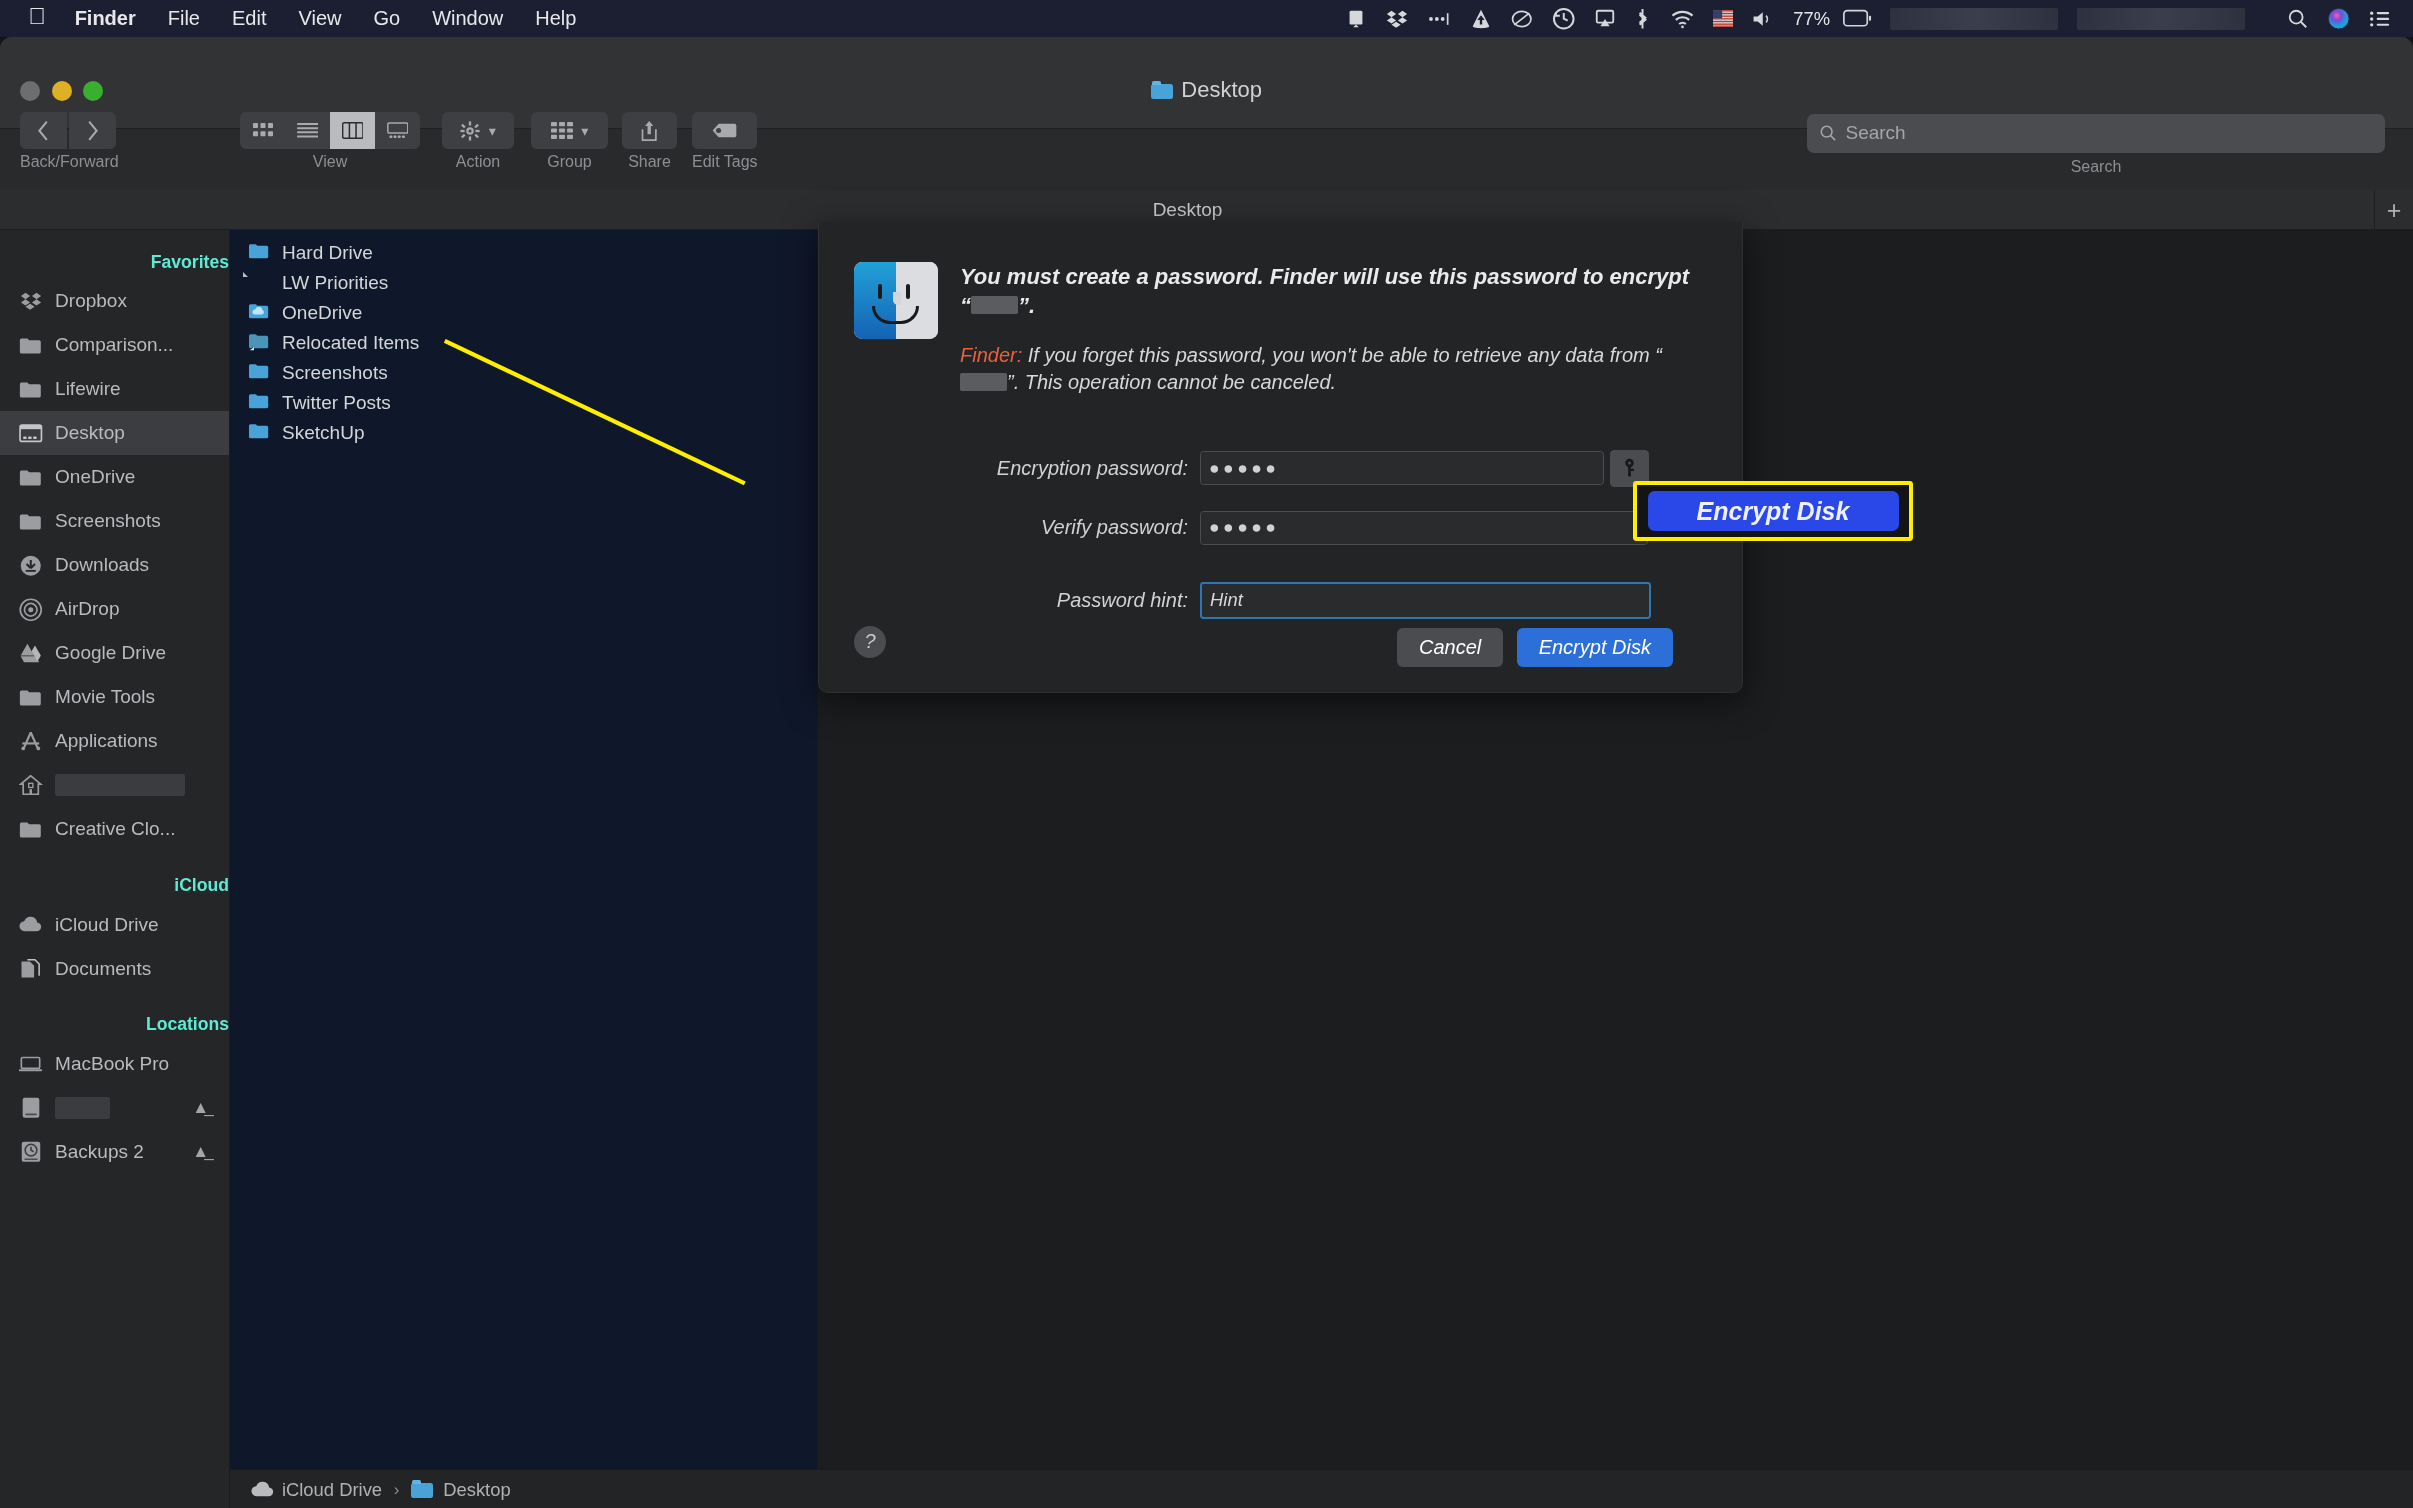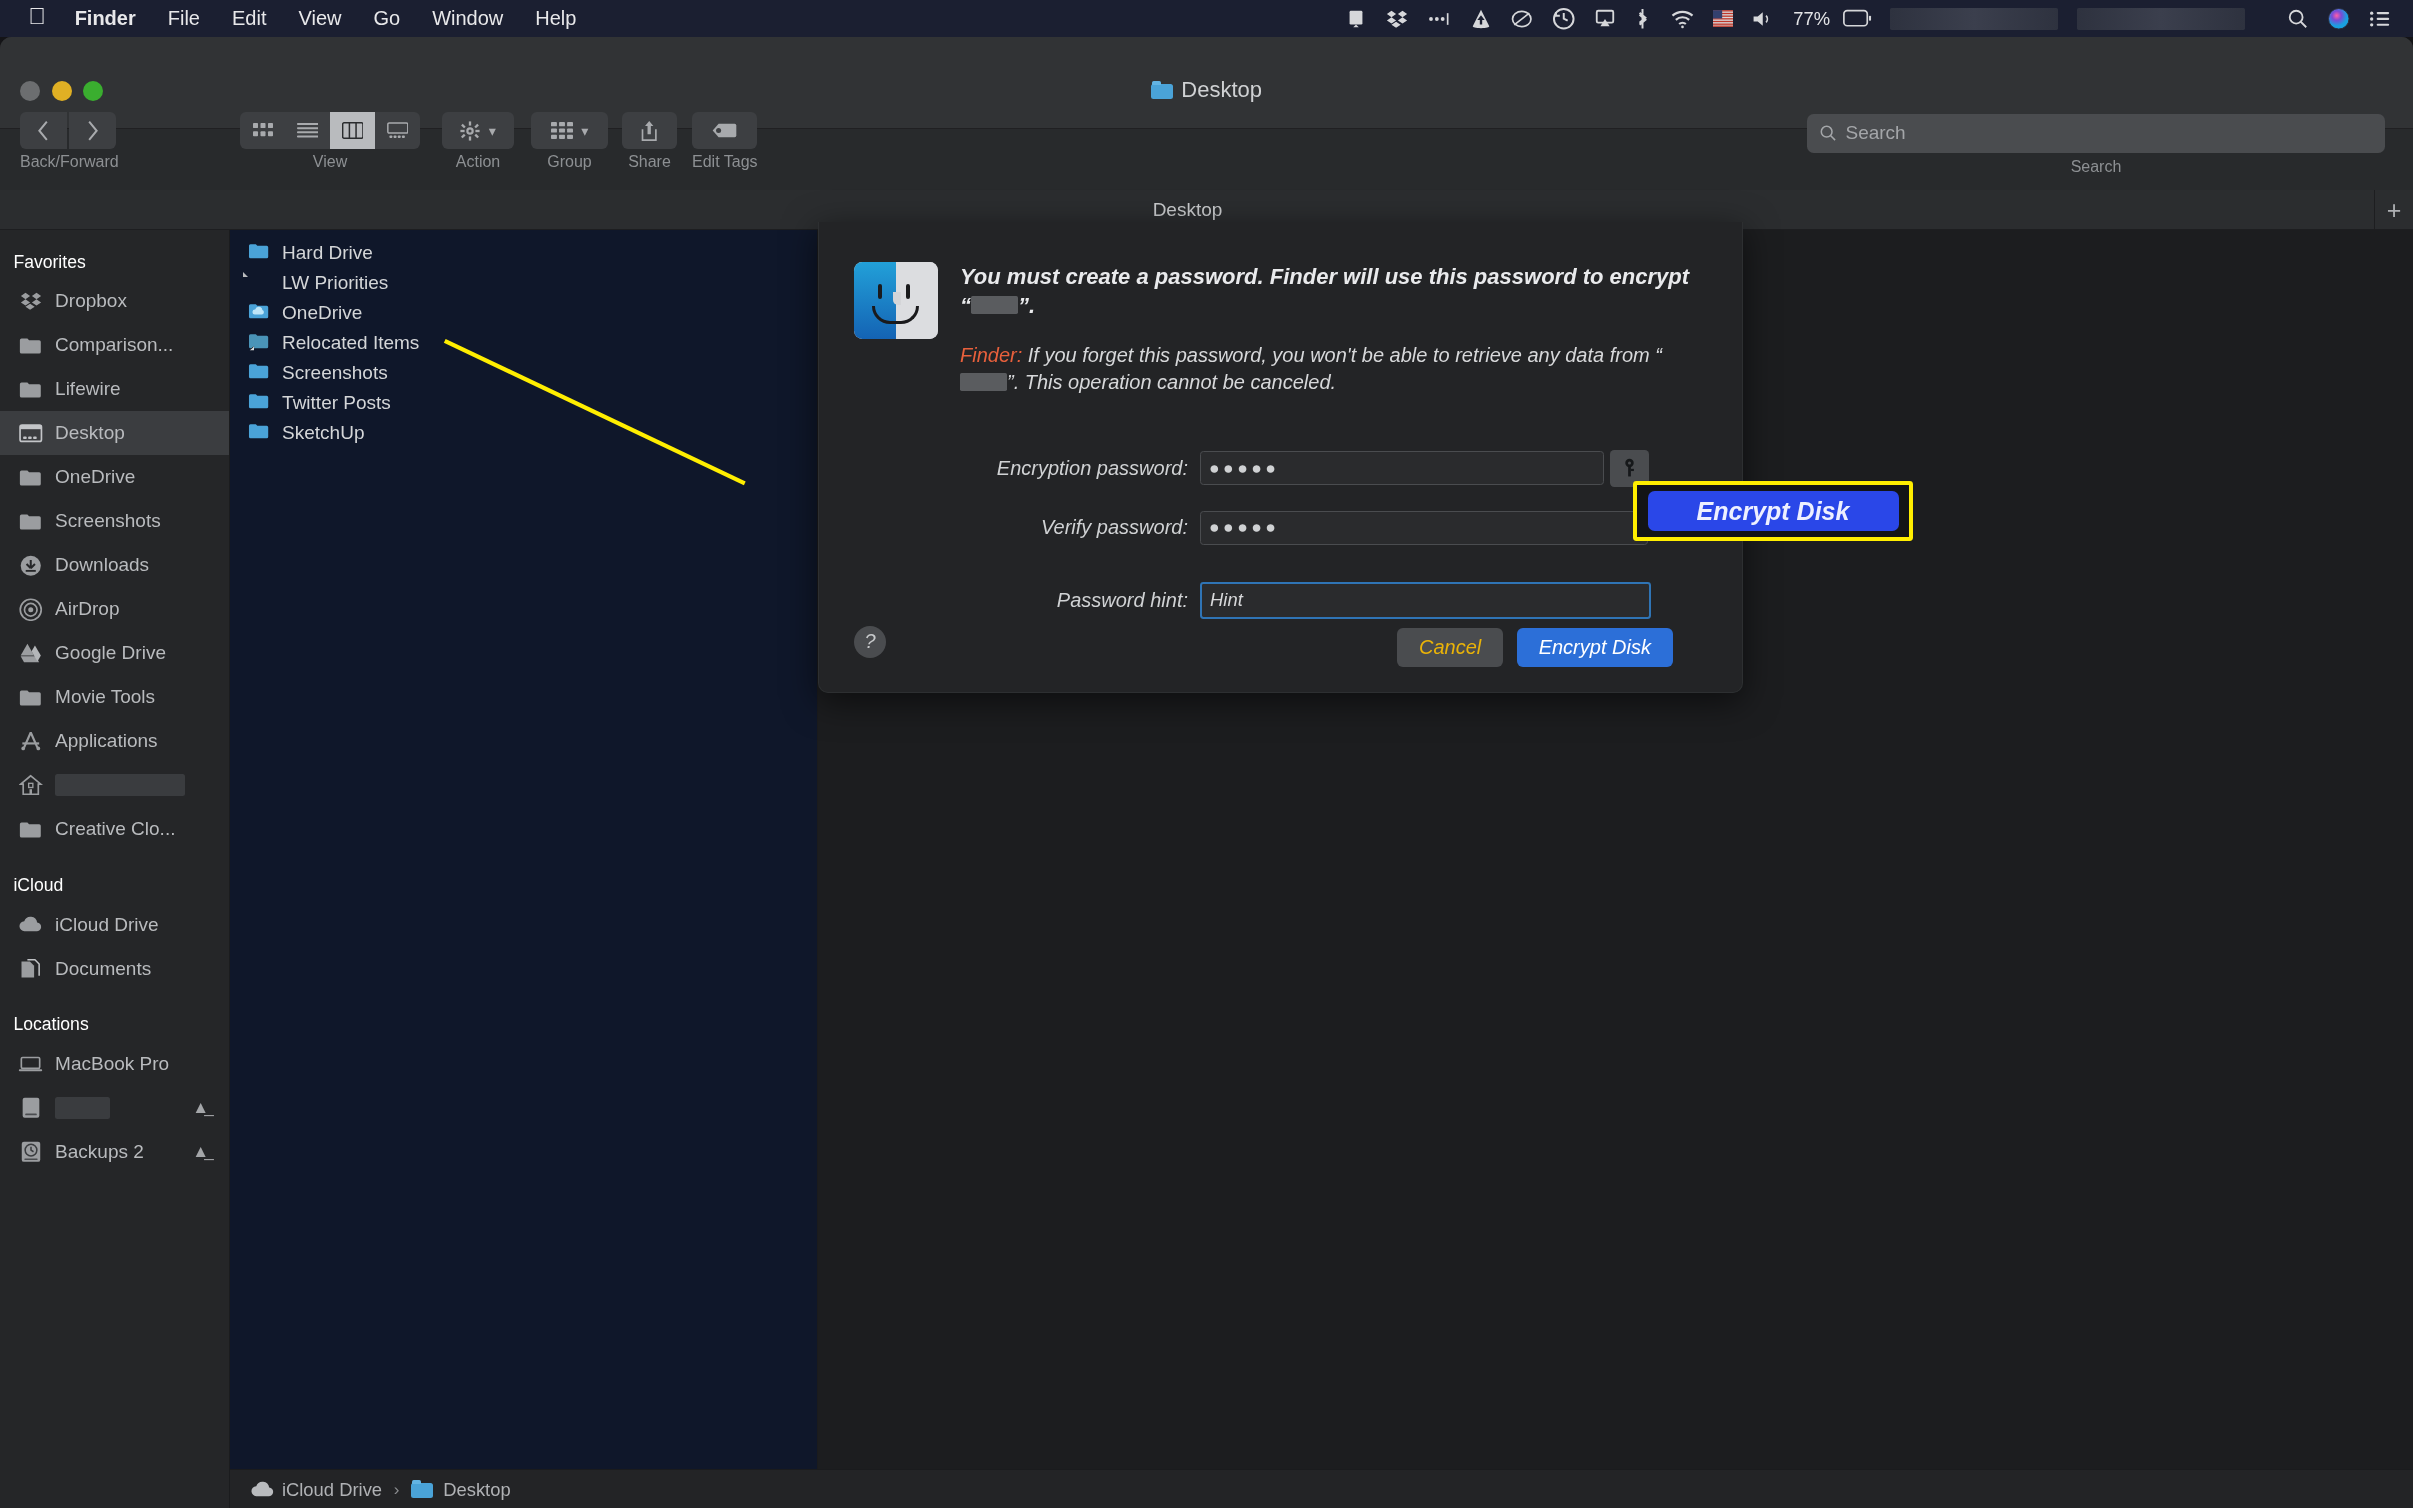--- a/index.html
+++ b/index.html
@@ -74,21 +74,21 @@
 
   
   .tabbar { position:absolute; left:0; top:153px; width:2413px; height:40px; background:#2b2d2f; border-bottom:0.8px solid #1d1e20;}
   .tab-active { position:absolute; left:0; top:0; width:2375px; height:40px; display:flex; align-items:center; justify-content:center;}
   .tab-active span { color:#c9cbcd; font-size: 19px;}
   .tab-plus { position:absolute; right:0; top:0; width:39px; height:40px; display:flex;align-items:center;justify-content:center; color:#aeb0b3; font-size:25px; border-left:0.8px solid #1d1e20;}
 
   
   .wbody { position:absolute; left:0; top:193px; width:2413px; bottom:0; display:flex; }
   .sidebar { width: 230px; background:#252628; border-right:0.8px solid #1b1c1e; padding-top: 10px; flex:none;}
-  .sb-head { color:#ffffff; font-size:17.6px; font-weight:normal; padding: 11.7px 0 6.7px 13.4px;}
+  .sb-head { color:#5eead4; font-size:17.6px; font-weight:bold; padding: 11.7px 0 6.7px 13.4px; text-align: right;}
   .sb-item { display:flex; align-items:center; height: 44px; padding-left: 18.4px; color:#b9bbbe; font-size: 19px; gap:11.7px; position:relative;}
   .sb-item.sel { background:#3b3d40; }
   .sb-ico { width:25px; height:25px; flex:none; display:flex; align-items:center; justify-content:center; color:#9b9da0;}
   .sb-redact { height:22px; width: 101px; background:#3a3c3f; border-radius:2.5px;}
   .eject { position:absolute; right: 20px; color:#a4a6a9; font-size: 17px;}
 
   .filelist { flex: none; width: 588px; background:#0f172a; border-right:0.8px solid #1a1b1d; padding-top: 8.4px;}
   .fl-item { display:flex; align-items:center; height: 30px; padding-left: 18.4px; gap: 11.7px; color:#d4d6d8; font-size: 19px; }
   .fl-ico { width: 22px; height:22px; flex:none; position:relative; }
   .doc-ico { width:18.4px;height:22px;background:#e6e7e9;border-radius:1.7px;position:relative;}
@@ -134,21 +134,21 @@
   .keybtn { width: 39px; height: 37px; background:#4a4c4f; border-radius:4.2px; margin-left: 6.7px; display:flex;align-items:center;justify-content:center;}
 
   .helpq {
     position:absolute; left: 35px; top: 404px; width: 32px; height: 32px; border-radius:50%;
     background:#4a4c4f; color:#c7c9cb; font-size: 20px; display:flex;align-items:center;justify-content:center;
   }
   .btn {
     height: 39px; border-radius:5.9px; display:flex;align-items:center;justify-content:center;
     font-size: 20px; padding: 0 22px;
   }
-  .btn-cancel { background:#4a4c4f; color:#eab308; }
+  .btn-cancel { background:#4a4c4f; color:#ffffff; }
   .btn-primary { background:#2c6fd8; color:#fff; }
 
   
   .callout {
     position:absolute; left: 1612px; top: 747px; width: 280px; height: 60px;
     border: 4.2px solid #ffee00; background:#131416; border-radius:3.4px;
     display:flex; align-items:center; justify-content:center;
   }
   .callout-btn {
     width: 251px; height: 40px; background:#2a47e8; border-radius:6.7px;

